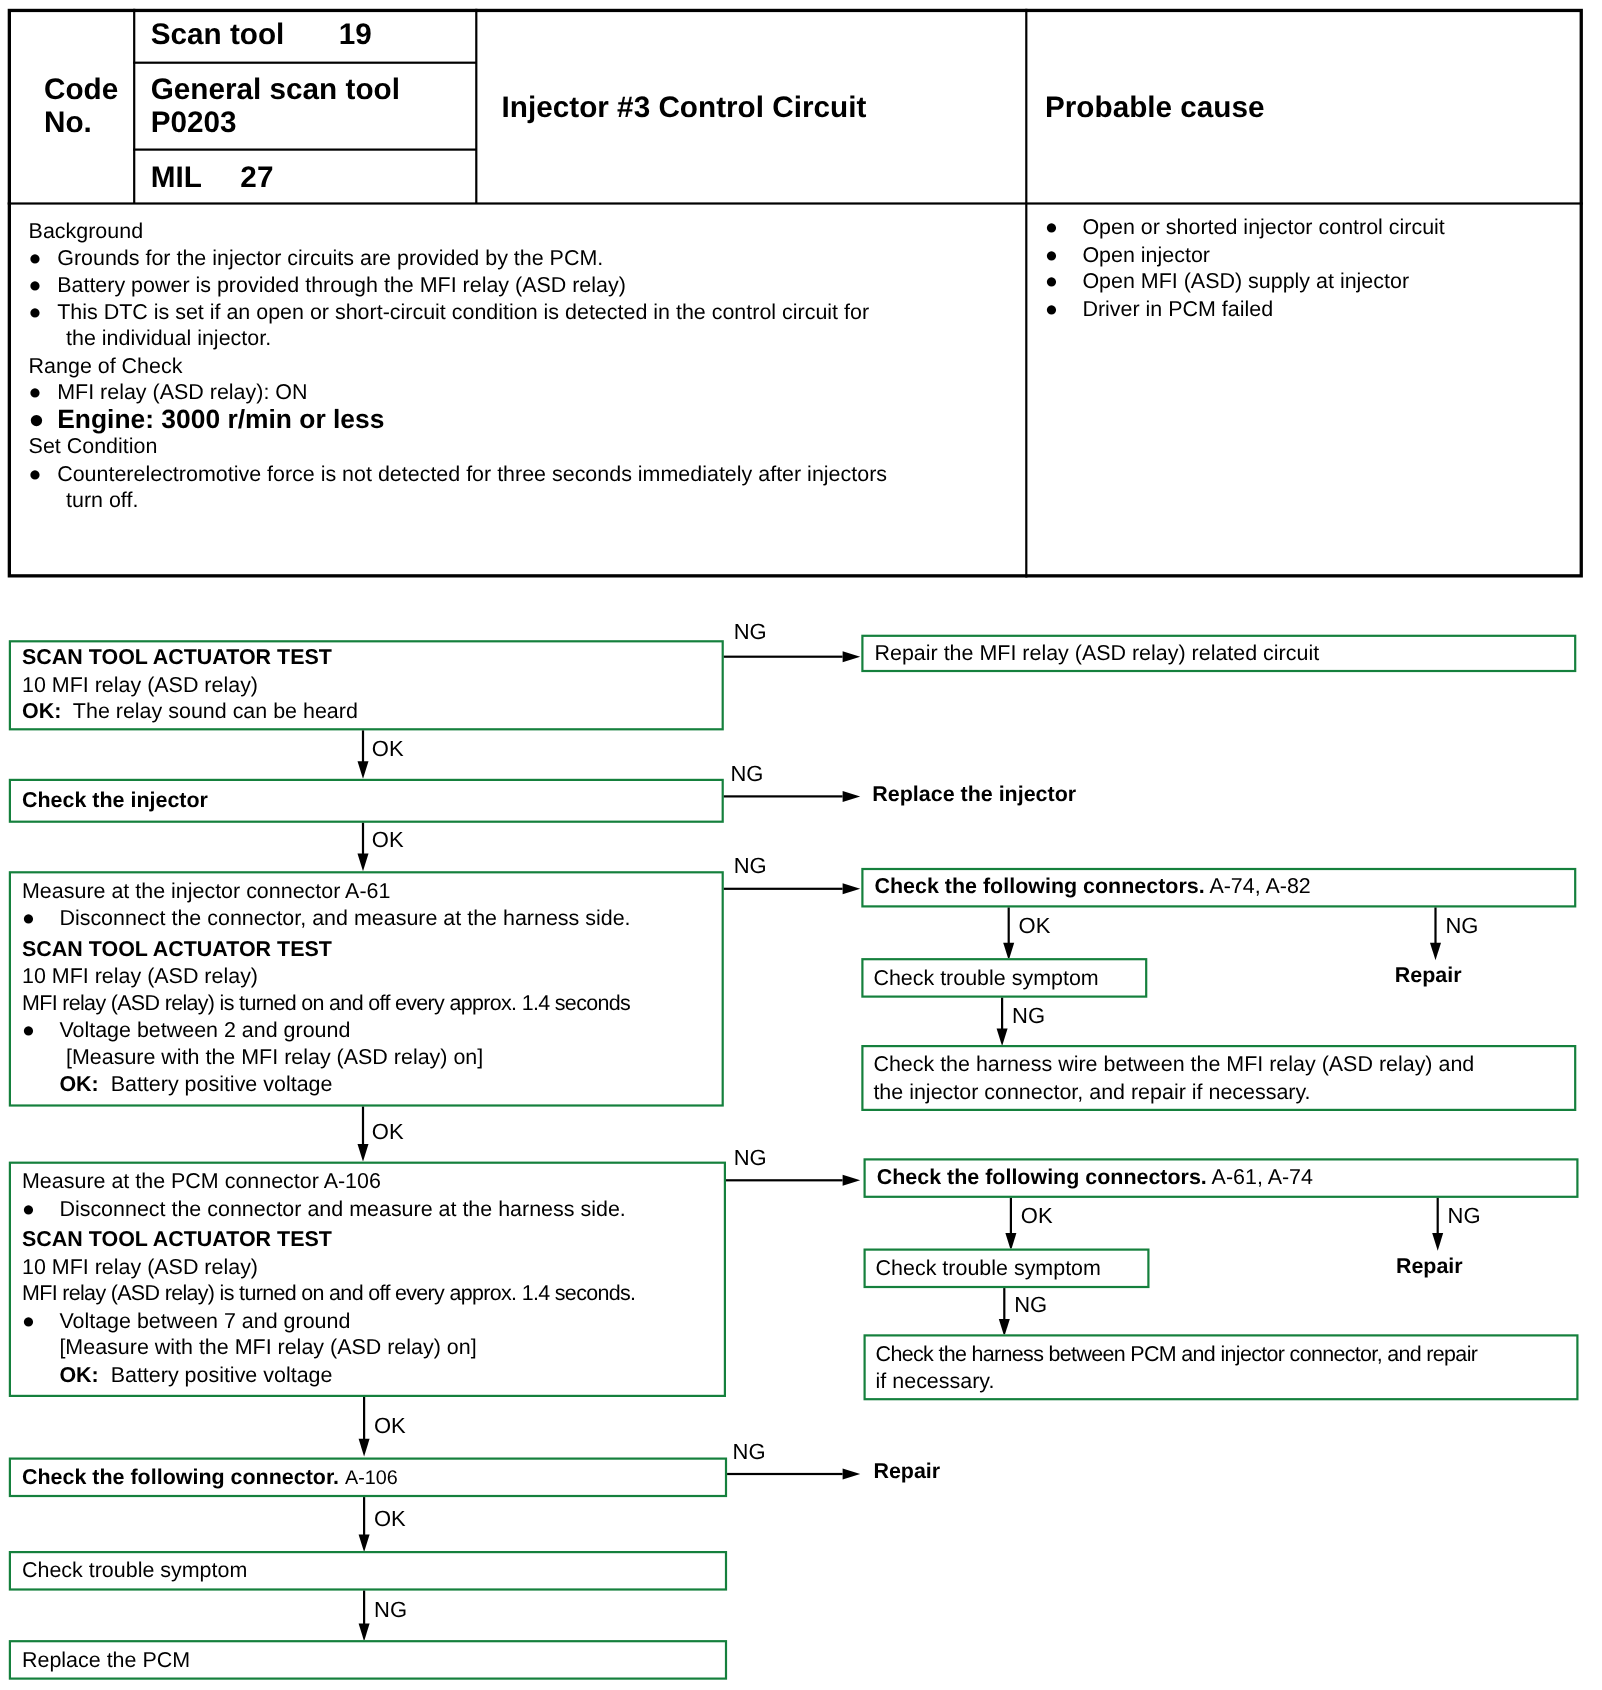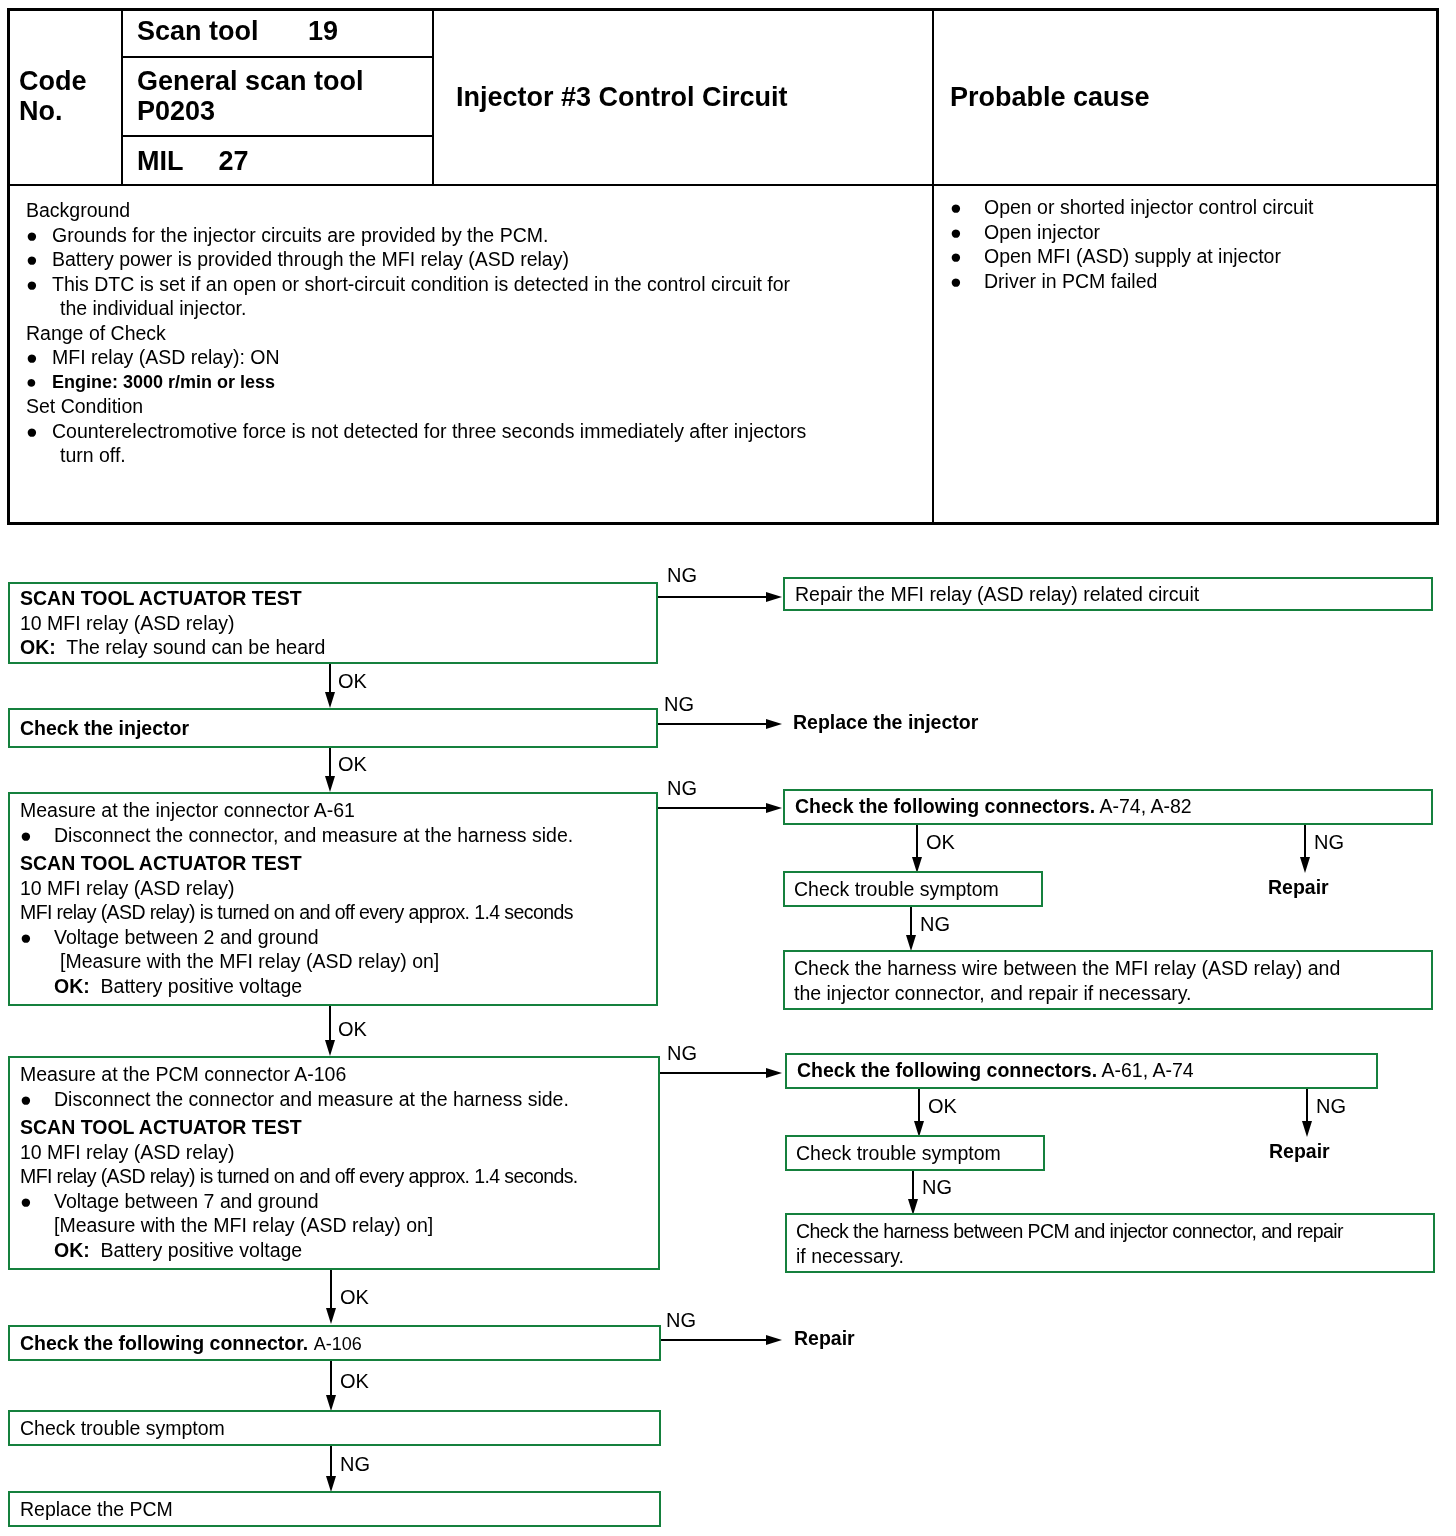--- a/index.html
+++ b/index.html
@@ -25,21 +25,21 @@
 </div>
 
 <div class="line" style="left:7px;top:184px;width:1432px;height:2px;"></div>
 
 <div class="line" style="left:121px;top:8px;width:2px;height:177px;"></div>
 <div class="line" style="left:432px;top:8px;width:2px;height:177px;"></div>
 <div class="line" style="left:932px;top:8px;width:2px;height:517px;"></div>
 <div class="line" style="left:121px;top:56px;width:312px;height:2px;"></div>
 <div class="line" style="left:121px;top:135px;width:312px;height:2px;"></div>
 
-<div class="abs hdr-text" style="left:19px;top:66px;">
+<div class="abs hdr-text" style="left:40px;top:66px;">
   <div>Code</div>
   <div>No.</div>
 </div>
 <div class="abs hdr-text" style="left:137px;top:16px;">
   <span>Scan tool</span>
   <span style="margin-left:42px;">19</span>
 </div>
 <div class="abs hdr-text" style="left:137px;top:66px;">
   <div>General scan tool</div>
   <div>P0203</div>
@@ -52,21 +52,21 @@
 <div class="abs hdr-text" style="left:950px;top:82px;">Probable cause</div>
 
 <div class="abs t" style="left:26px;top:198px;">
   <div>Background</div>
   <div><span class="bul">●</span><span>Grounds for the injector circuits are provided by the PCM.</span></div>
   <div><span class="bul">●</span><span>Battery power is provided through the MFI relay (ASD relay)</span></div>
   <div><span class="bul">●</span><span>This DTC is set if an open or short-circuit condition is detected in the control circuit for</span></div>
   <div style="padding-left:34px;"><span>the individual injector.</span></div>
   <div>Range of Check</div>
   <div><span class="bul">●</span><span>MFI relay (ASD relay): ON</span></div>
-  <div class="b" style="font-size:18px;"><span class="bul">●</span><span>Engine: 3000 r/min or less</span></div>
+  <div class="b" style="font-size:24px;"><span class="bul">●</span><span>Engine: 3000 r/min or less</span></div>
   <div>Set Condition</div>
   <div><span class="bul">●</span><span>Counterelectromotive force is not detected for three seconds immediately after injectors</span></div>
   <div style="padding-left:34px;"><span>turn off.</span></div>
 </div>
 
 <div class="abs t" style="left:950px;top:195px;">
   <div><span class="bul" style="width:34px;">●</span><span>Open or shorted injector control circuit</span></div>
   <div><span class="bul" style="width:34px;">●</span><span>Open injector</span></div>
   <div><span class="bul" style="width:34px;">●</span><span>Open MFI (ASD) supply at injector</span></div>
   <div><span class="bul" style="width:34px;">●</span><span>Driver in PCM failed</span></div>
@@ -149,21 +149,21 @@
   <div>10 MFI relay (ASD relay)</div>
   <div style="letter-spacing:-0.6px;">MFI relay (ASD relay) is turned on and off every approx. 1.4 seconds.</div>
   <div><span class="bul" style="width:34px;">●</span><span>Voltage between 7 and ground</span></div>
   <div style="padding-left:34px;">[Measure with the MFI relay (ASD relay) on]</div>
   <div style="padding-left:34px;"><span class="b">OK:</span>&nbsp; <span>Battery positive voltage</span></div>
 </div>
 <div class="lbl" style="left:667px;top:1042px;">NG</div>
 <div class="line" style="left:660px;top:1072px;width:106px;height:2px;"></div>
 <div class="arrow-r" style="left:766px;top:1068px;"></div>
 
-<div class="box t" style="left:785px;top:1053px;width:593px;height:36px;padding:3px 10px;">
+<div class="box t" style="left:785px;top:1053px;width:650px;height:36px;padding:3px 10px;">
   <span class="b">Check the following connectors.</span>
   <span>A-61, A-74</span>
 </div>
 <div class="line" style="left:918px;top:1089px;width:2px;height:34px;"></div>
 <div class="arrow-d" style="left:914px;top:1121px;"></div>
 <div class="lbl" style="left:928px;top:1095px;">OK</div>
 <div class="line" style="left:1306px;top:1089px;width:2px;height:34px;"></div>
 <div class="arrow-d" style="left:1302px;top:1121px;"></div>
 <div class="lbl" style="left:1316px;top:1095px;">NG</div>
 <div class="abs t b" style="left:1269px;top:1139px;">Repair</div>

